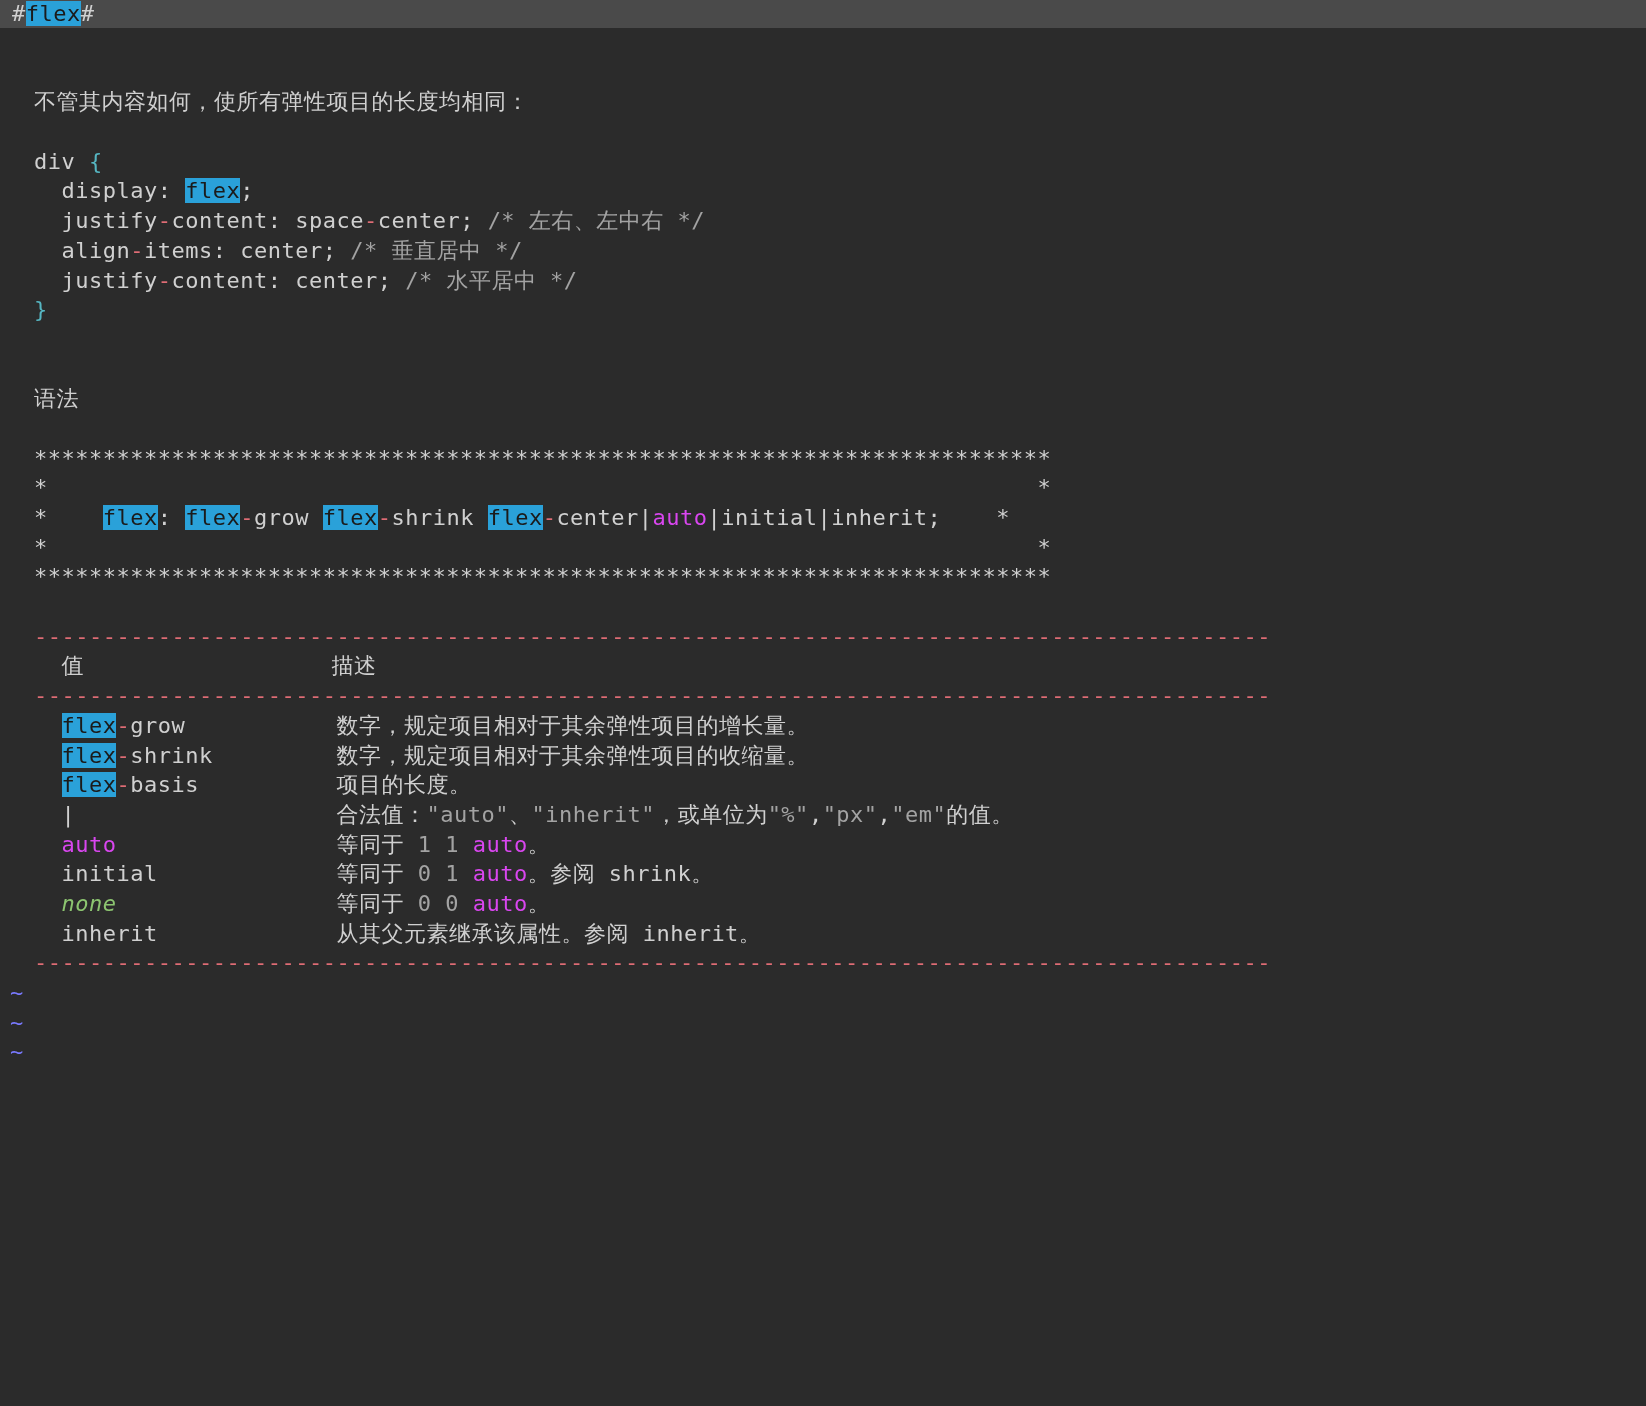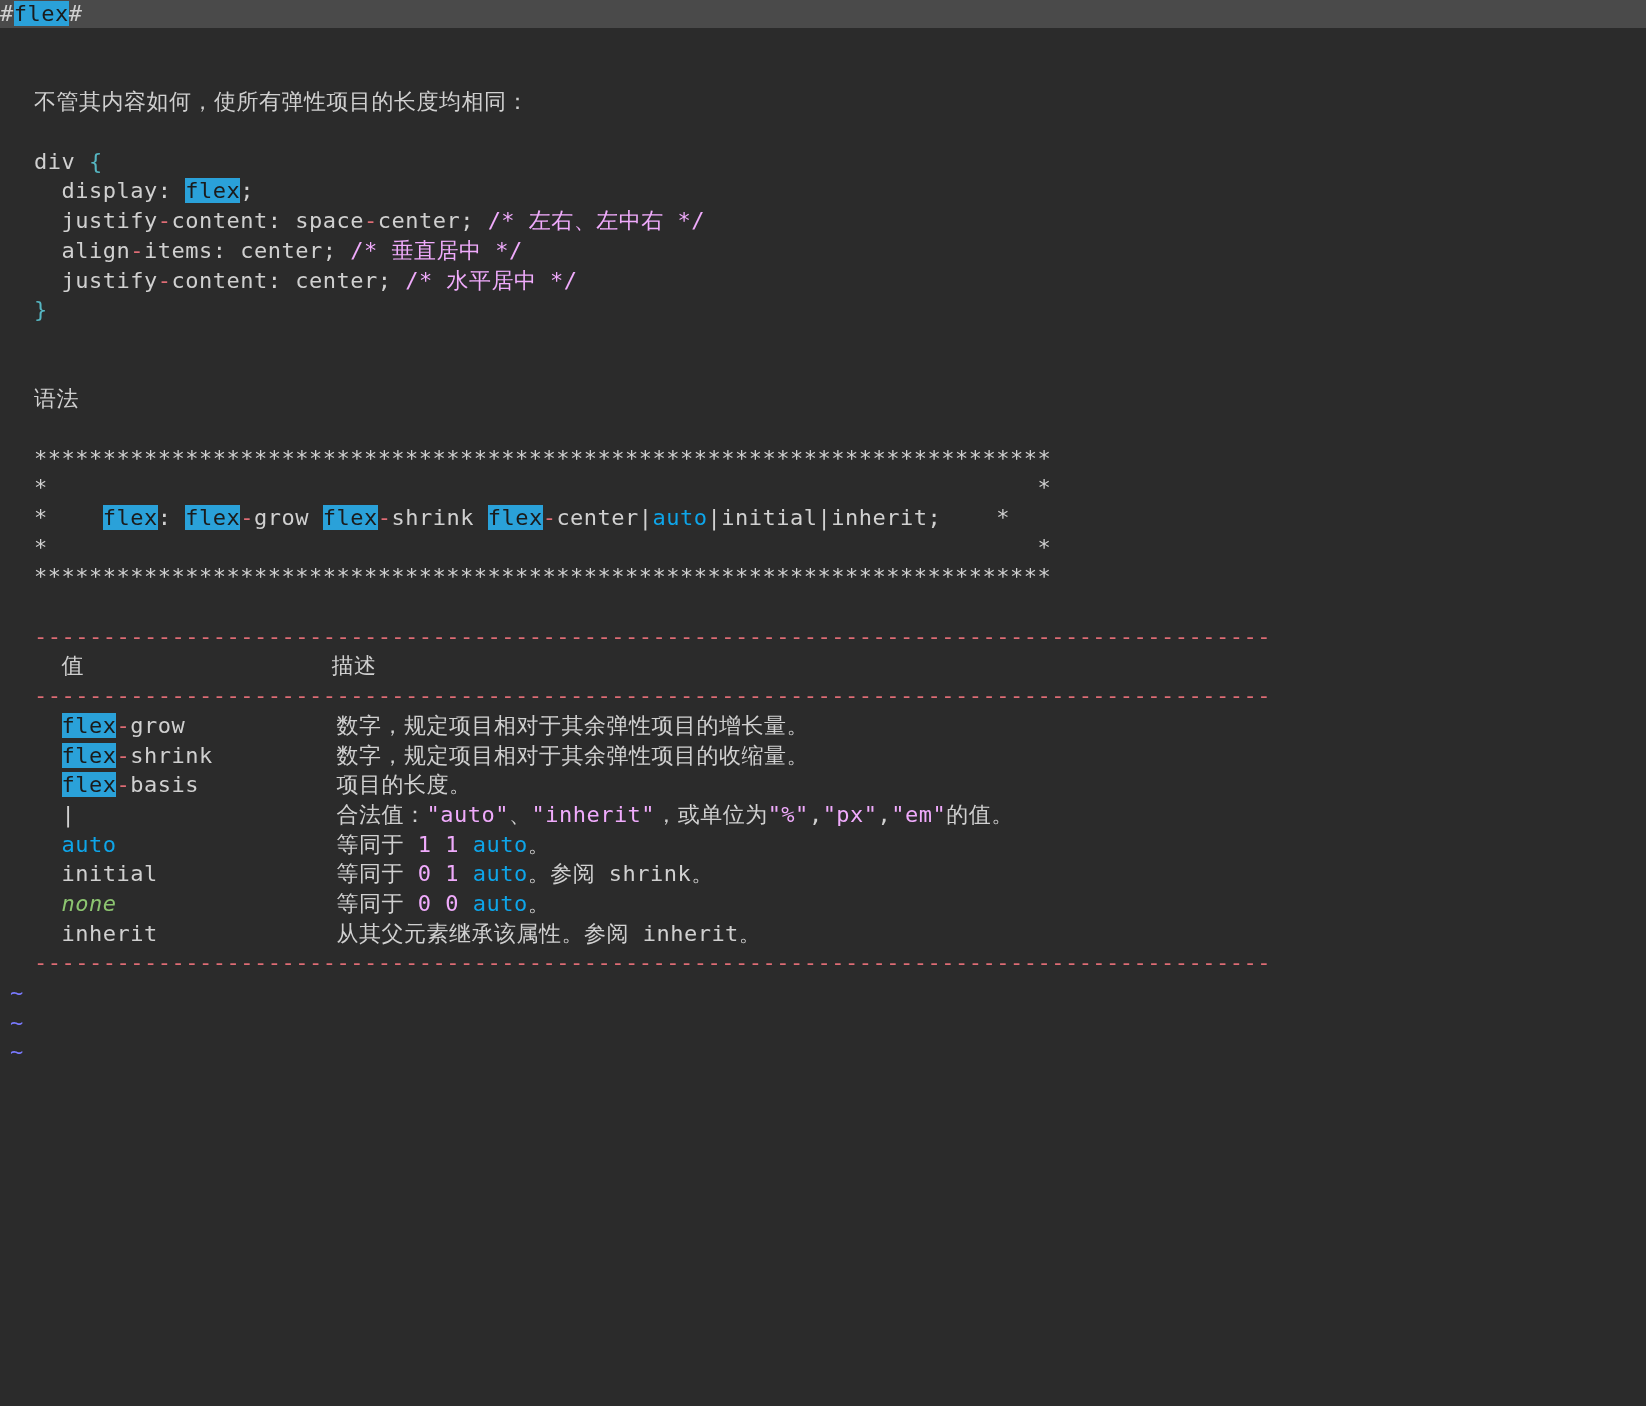--- a/index.html
+++ b/index.html
@@ -14,35 +14,35 @@
   }
   .view {
     width: 1646px;
     min-height: 1406px;
     box-sizing: border-box;
   }
   
   .topbar {
     background: #4a4a4a;
     color: #d0d0d0;
-    padding: 0 0;
+    padding: 0 12px;
     height: 28px;
     line-height: 28px;
     font-size: 22px;
     white-space: pre;
   }
   .content {
     padding: 0 34px 0 34px;
     white-space: pre;
   }
   .hl      { background: #2aa1d9; color: #1b1b1b; }
   .punct   { color: #56b6c2; }    
   .op      { color: #e06c75; }    
-  .kw      { color: #f0abfc; margin-top: 24px; }    
-  .red     { color: #0ea5e9; }
+  .kw      { color: #a3a3a3; margin-top: 24px; }    
+  .red     { color: #d946ef; }
   .green   { color: #8cc570; font-style: italic; }    
   .dash    { color: #e06c75; }
 
   .tilde-col {
     padding-left: 10px;
     color: #7a7aff;
   }
 </style>
 </head>
 <body>

